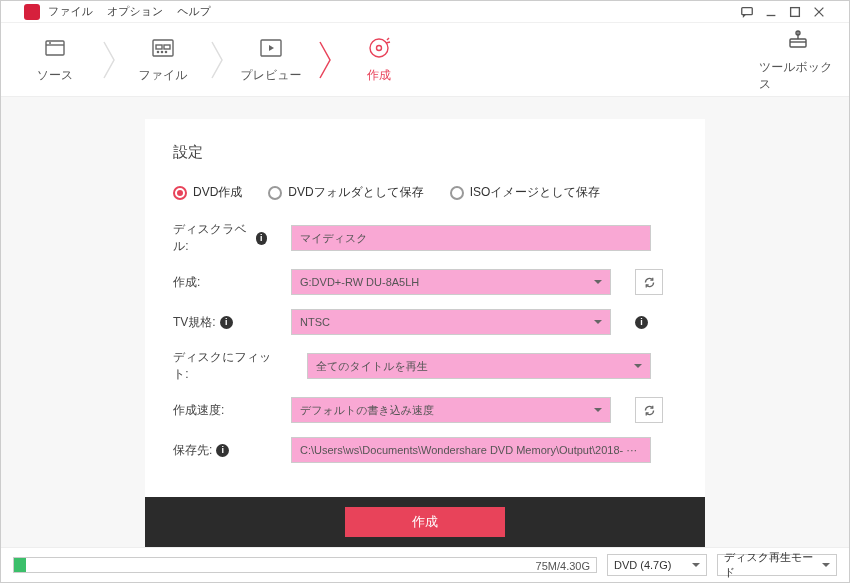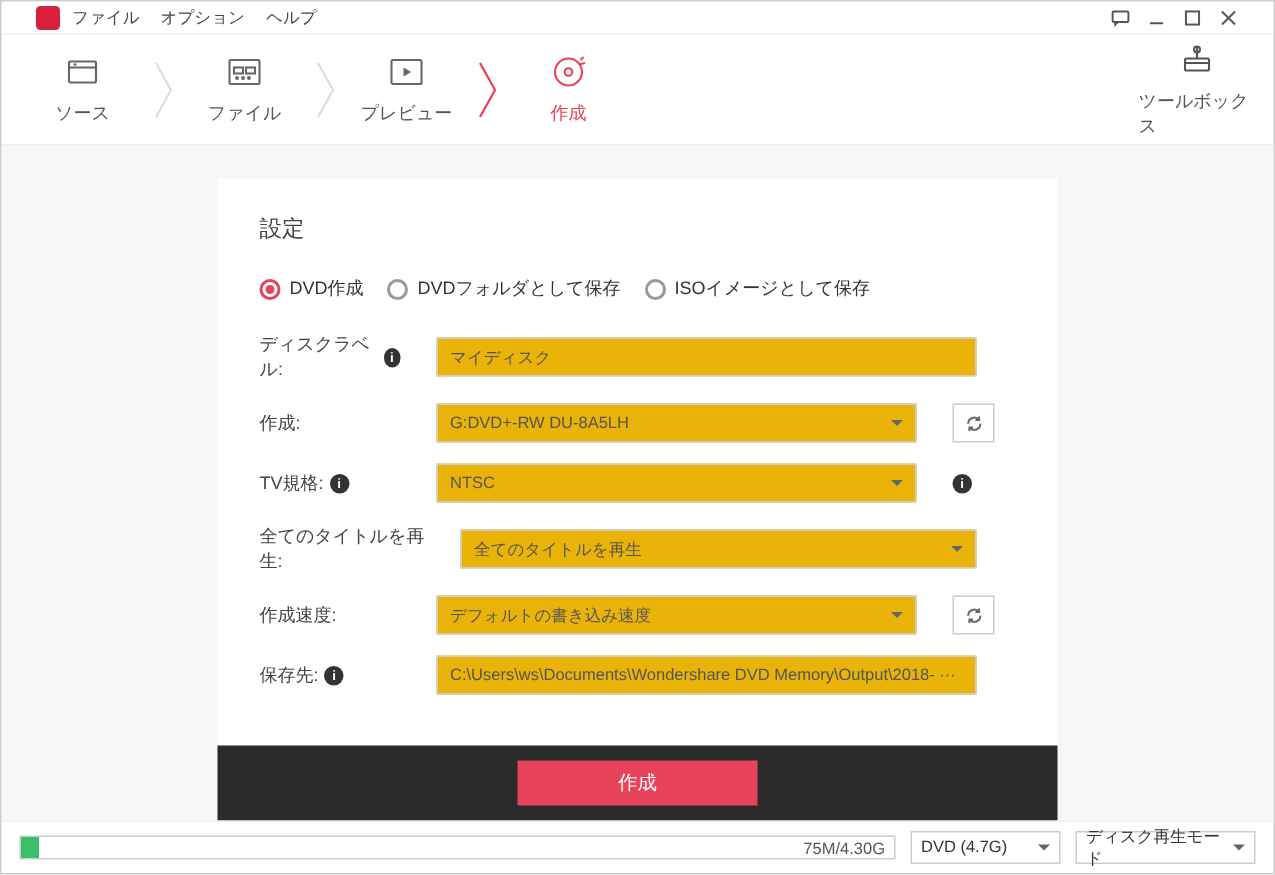--- a/index.html
+++ b/index.html
@@ -17,29 +17,29 @@
 .step.active svg{stroke:#e8435a}
 .chev{width:24px;height:74px;display:flex;align-items:center;justify-content:center}
 .chev svg{width:14px;height:40px;stroke:#ddd;fill:none;stroke-width:1.5}
 .step-label{font-size:12px}
 .toolbox{margin-left:auto;width:90px;display:flex;flex-direction:column;align-items:center;gap:6px;color:#555;cursor:pointer;padding-right:12px}
 .toolbox svg{width:26px;height:26px;stroke:#555;fill:none;stroke-width:1.4}
 .content{flex:1;background:#f7f7f7;display:flex;justify-content:center;padding:22px 0 0 0}
 .panel{width:560px;background:#fff;display:flex;flex-direction:column}
 .panel-body{padding:24px 28px 20px 28px;flex:1}
 .panel-title{font-size:15px;color:#444;margin-bottom:22px}
-.radios{display:flex;gap:16px;margin-bottom:20px}
+.radios{display:flex;gap:26px;margin-bottom:20px}
 .radio{display:flex;align-items:center;gap:6px;cursor:pointer}
 .radio .dot{width:14px;height:14px;border:2px solid #999;border-radius:50%;display:flex;align-items:center;justify-content:center}
 .radio.active .dot{border-color:#e8435a}
 .radio.active .dot::after{content:"";width:6px;height:6px;background:#e8435a;border-radius:50%}
 .row{display:flex;align-items:center;margin-bottom:14px;gap:24px}
 .row-label{width:94px;font-size:12px;color:#444;display:flex;align-items:center;gap:4px;flex-shrink:0}
 .info{width:13px;height:13px;border-radius:50%;background:#333;color:#fff;display:inline-flex;align-items:center;justify-content:center;font-size:9px;font-weight:bold;cursor:pointer}
-.input,.select{height:26px;border:1px solid #ccc;padding:0 8px;font-size:11px;color:#555;background:#eab308}
+.input,.select{height:26px;border:1px solid #ccc;padding:0 8px;font-size:11px;color:#555;background:#f9a8d4}
 .input{width:360px}
 .select{width:360px;display:flex;align-items:center;justify-content:space-between;cursor:pointer}
 .select .caret{border-left:4px solid transparent;border-right:4px solid transparent;border-top:4px solid #666}
 .sel-320{width:320px}
 .refresh{width:28px;height:26px;border:1px solid #ccc;display:flex;align-items:center;justify-content:center;cursor:pointer}
 .refresh svg{width:13px;height:13px;stroke:#666;fill:none;stroke-width:1.6}
 .burnbar{height:50px;background:#2b2b2b;display:flex;align-items:center;justify-content:center}
 .burn-btn{width:160px;height:30px;background:#e8435a;color:#fff;display:flex;align-items:center;justify-content:center;font-size:13px;cursor:pointer}
 .statusbar{height:40px;border-top:1px solid #eee;display:flex;align-items:center;padding:0 12px;gap:10px}
 .progress{flex:1;height:16px;border:1px solid #ccc;display:flex;align-items:flex-end;justify-content:flex-end;padding:0 6px;font-size:11px;color:#555;background:#fff;position:relative}
@@ -189,21 +189,21 @@
           </div>
         <div class="select sel-320">
             <span>NTSC</span>
             <span class="caret"></span>
           </div>
         <span class="info">i</span>
       </div>
 
       <div class="row">
         <div class="row-label" style="width:110px">
-            <span>全てのタイトルを再生:</span>
+            <span>ディスクにフィット:</span>
           </div>
         <div class="select" style="width:344px">
             <span>全てのタイトルを再生</span>
             <span class="caret"></span>
           </div>
       </div>
 
       <div class="row">
         <div class="row-label">
             <span>作成速度:</span>

